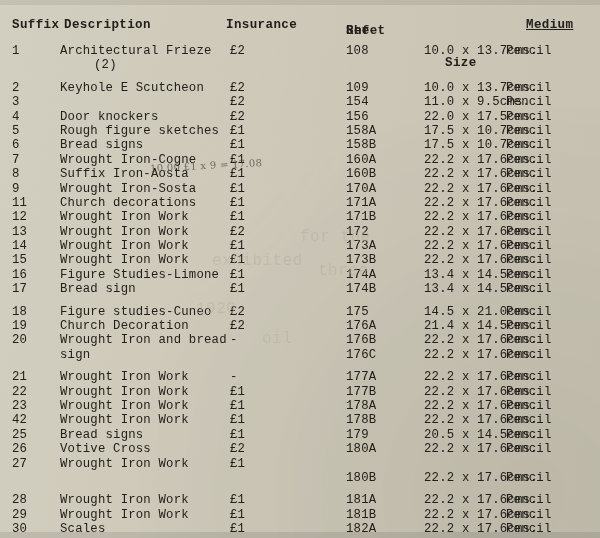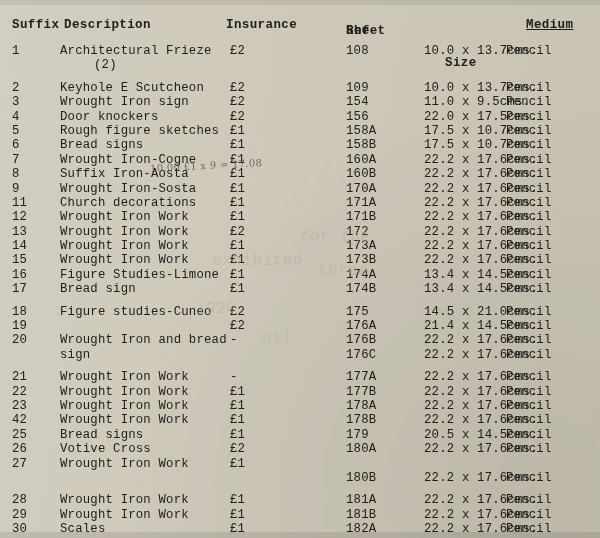--- a/index.html
+++ b/index.html
@@ -138,37 +138,37 @@
       <span class="h-ref">Ref</span>
       <span class="h-size">Size</span>
       <span class="h-med">Medium</span>
     </div>
 
     <div class="rows" id="rows">
         <div class="row"><span class="c-suffix">1</span><span class="c-desc">Architectural Frieze</span><span class="c-ins">£2</span><span class="c-sheet">108</span><span class="c-size">10.0 x 13.7cms.</span><span class="c-med">Pencil</span></div>
         <div class="row sub"><span class="c-suffix"></span><span class="c-desc">(2)</span><span class="c-ins"></span><span class="c-sheet"></span><span class="c-size"></span><span class="c-med"></span></div>
         <div class="gap-sm"></div>
         <div class="row"><span class="c-suffix">2</span><span class="c-desc">Keyhole E Scutcheon</span><span class="c-ins">£2</span><span class="c-sheet">109</span><span class="c-size">10.0 x 13.7cms.</span><span class="c-med">Pencil</span></div>
-        <div class="row"><span class="c-suffix">3</span><span class="c-desc">Wrought Iron sign</span><span class="c-ins">£2</span><span class="c-sheet">154</span><span class="c-size">11.0 x 9.5cms.</span><span class="c-med">Pencil</span></div>
+        <div class="row"><span class="c-suffix">3</span><span class="c-ins">£2</span><span class="c-sheet">154</span><span class="c-size">11.0 x 9.5cms.</span><span class="c-med">Pencil</span></div>
         <div class="row"><span class="c-suffix">4</span><span class="c-desc">Door knockers</span><span class="c-ins">£2</span><span class="c-sheet">156</span><span class="c-size">22.0 x 17.5cms.</span><span class="c-med">Pencil</span></div>
         <div class="row"><span class="c-suffix">5</span><span class="c-desc">Rough figure sketches</span><span class="c-ins">£1</span><span class="c-sheet">158A</span><span class="c-size">17.5 x 10.7cms.</span><span class="c-med">Pencil</span></div>
         <div class="row"><span class="c-suffix">6</span><span class="c-desc">Bread signs</span><span class="c-ins">£1</span><span class="c-sheet">158B</span><span class="c-size">17.5 x 10.7cms.</span><span class="c-med">Pencil</span></div>
         <div class="row"><span class="c-suffix">7</span><span class="c-desc">Wrought Iron-Cogne</span><span class="c-ins">£1</span><span class="c-sheet">160A</span><span class="c-size">22.2 x 17.6cms.</span><span class="c-med">Pencil</span></div>
         <div class="row"><span class="c-suffix">8</span><span class="c-desc">Suffix Iron-Aosta</span><span class="c-ins">£1</span><span class="c-sheet">160B</span><span class="c-size">22.2 x 17.6cms.</span><span class="c-med">Pencil</span></div>
         <div class="row"><span class="c-suffix">9</span><span class="c-desc">Wrought Iron-Sosta</span><span class="c-ins">£1</span><span class="c-sheet">170A</span><span class="c-size">22.2 x 17.6cms.</span><span class="c-med">Pencil</span></div>
         <div class="row"><span class="c-suffix">11</span><span class="c-desc">Church decorations</span><span class="c-ins">£1</span><span class="c-sheet">171A</span><span class="c-size">22.2 x 17.6cms.</span><span class="c-med">Pencil</span></div>
         <div class="row"><span class="c-suffix">12</span><span class="c-desc">Wrought Iron Work</span><span class="c-ins">£1</span><span class="c-sheet">171B</span><span class="c-size">22.2 x 17.6cms.</span><span class="c-med">Pencil</span></div>
         <div class="row"><span class="c-suffix">13</span><span class="c-desc">Wrought Iron Work</span><span class="c-ins">£2</span><span class="c-sheet">172</span><span class="c-size">22.2 x 17.6cms.</span><span class="c-med">Pencil</span></div>
         <div class="row"><span class="c-suffix">14</span><span class="c-desc">Wrought Iron Work</span><span class="c-ins">£1</span><span class="c-sheet">173A</span><span class="c-size">22.2 x 17.6cms.</span><span class="c-med">Pencil</span></div>
         <div class="row"><span class="c-suffix">15</span><span class="c-desc">Wrought Iron Work</span><span class="c-ins">£1</span><span class="c-sheet">173B</span><span class="c-size">22.2 x 17.6cms.</span><span class="c-med">Pencil</span></div>
         <div class="row"><span class="c-suffix">16</span><span class="c-desc">Figure Studies-Limone</span><span class="c-ins">£1</span><span class="c-sheet">174A</span><span class="c-size">13.4 x 14.5cms.</span><span class="c-med">Pencil</span></div>
         <div class="row"><span class="c-suffix">17</span><span class="c-desc">Bread sign</span><span class="c-ins">£1</span><span class="c-sheet">174B</span><span class="c-size">13.4 x 14.5cms.</span><span class="c-med">Pencil</span></div>
         <div class="gap-sm"></div>
         <div class="row"><span class="c-suffix">18</span><span class="c-desc">Figure studies-Cuneo</span><span class="c-ins">£2</span><span class="c-sheet">175</span><span class="c-size">14.5 x 21.0cms.</span><span class="c-med">Pencil</span></div>
-        <div class="row"><span class="c-suffix">19</span><span class="c-ins">£2</span><span class="c-sheet">176A</span><span class="c-size">21.4 x 14.5cms.</span><span class="c-med">Pencil</span></div>
+        <div class="row"><span class="c-suffix">19</span><span class="c-desc">Church Decoration</span><span class="c-ins">£2</span><span class="c-sheet">176A</span><span class="c-size">21.4 x 14.5cms.</span><span class="c-med">Pencil</span></div>
         <div class="row"><span class="c-suffix">20</span><span class="c-desc">Wrought Iron and bread</span><span class="c-ins">-</span><span class="c-sheet">176B</span><span class="c-size">22.2 x 17.6cms.</span><span class="c-med">Pencil</span></div>
         <div class="row"><span class="c-suffix"></span><span class="c-desc">sign</span><span class="c-ins"></span><span class="c-sheet">176C</span><span class="c-size">22.2 x 17.6cms.</span><span class="c-med">Pencil</span></div>
         <div class="gap-sm"></div>
         <div class="row"><span class="c-suffix">21</span><span class="c-desc">Wrought Iron Work</span><span class="c-ins">-</span><span class="c-sheet">177A</span><span class="c-size">22.2 x 17.6cms.</span><span class="c-med">Pencil</span></div>
         <div class="row"><span class="c-suffix">22</span><span class="c-desc">Wrought Iron Work</span><span class="c-ins">£1</span><span class="c-sheet">177B</span><span class="c-size">22.2 x 17.6cms.</span><span class="c-med">Pencil</span></div>
         <div class="row"><span class="c-suffix">23</span><span class="c-desc">Wrought Iron Work</span><span class="c-ins">£1</span><span class="c-sheet">178A</span><span class="c-size">22.2 x 17.6cms.</span><span class="c-med">Pencil</span></div>
         <div class="row"><span class="c-suffix">42</span><span class="c-desc">Wrought Iron Work</span><span class="c-ins">£1</span><span class="c-sheet">178B</span><span class="c-size">22.2 x 17.6cms.</span><span class="c-med">Pencil</span></div>
         <div class="row"><span class="c-suffix">25</span><span class="c-desc">Bread signs</span><span class="c-ins">£1</span><span class="c-sheet">179</span><span class="c-size">20.5 x 14.5cms.</span><span class="c-med">Pencil</span></div>
         <div class="row"><span class="c-suffix">26</span><span class="c-desc">Votive Cross</span><span class="c-ins">£2</span><span class="c-sheet">180A</span><span class="c-size">22.2 x 17.6cms.</span><span class="c-med">Pencil</span></div>
         <div class="row"><span class="c-suffix">27</span><span class="c-desc">Wrought Iron Work</span><span class="c-ins">£1</span><span class="c-sheet"></span><span class="c-size"></span><span class="c-med"></span></div>

